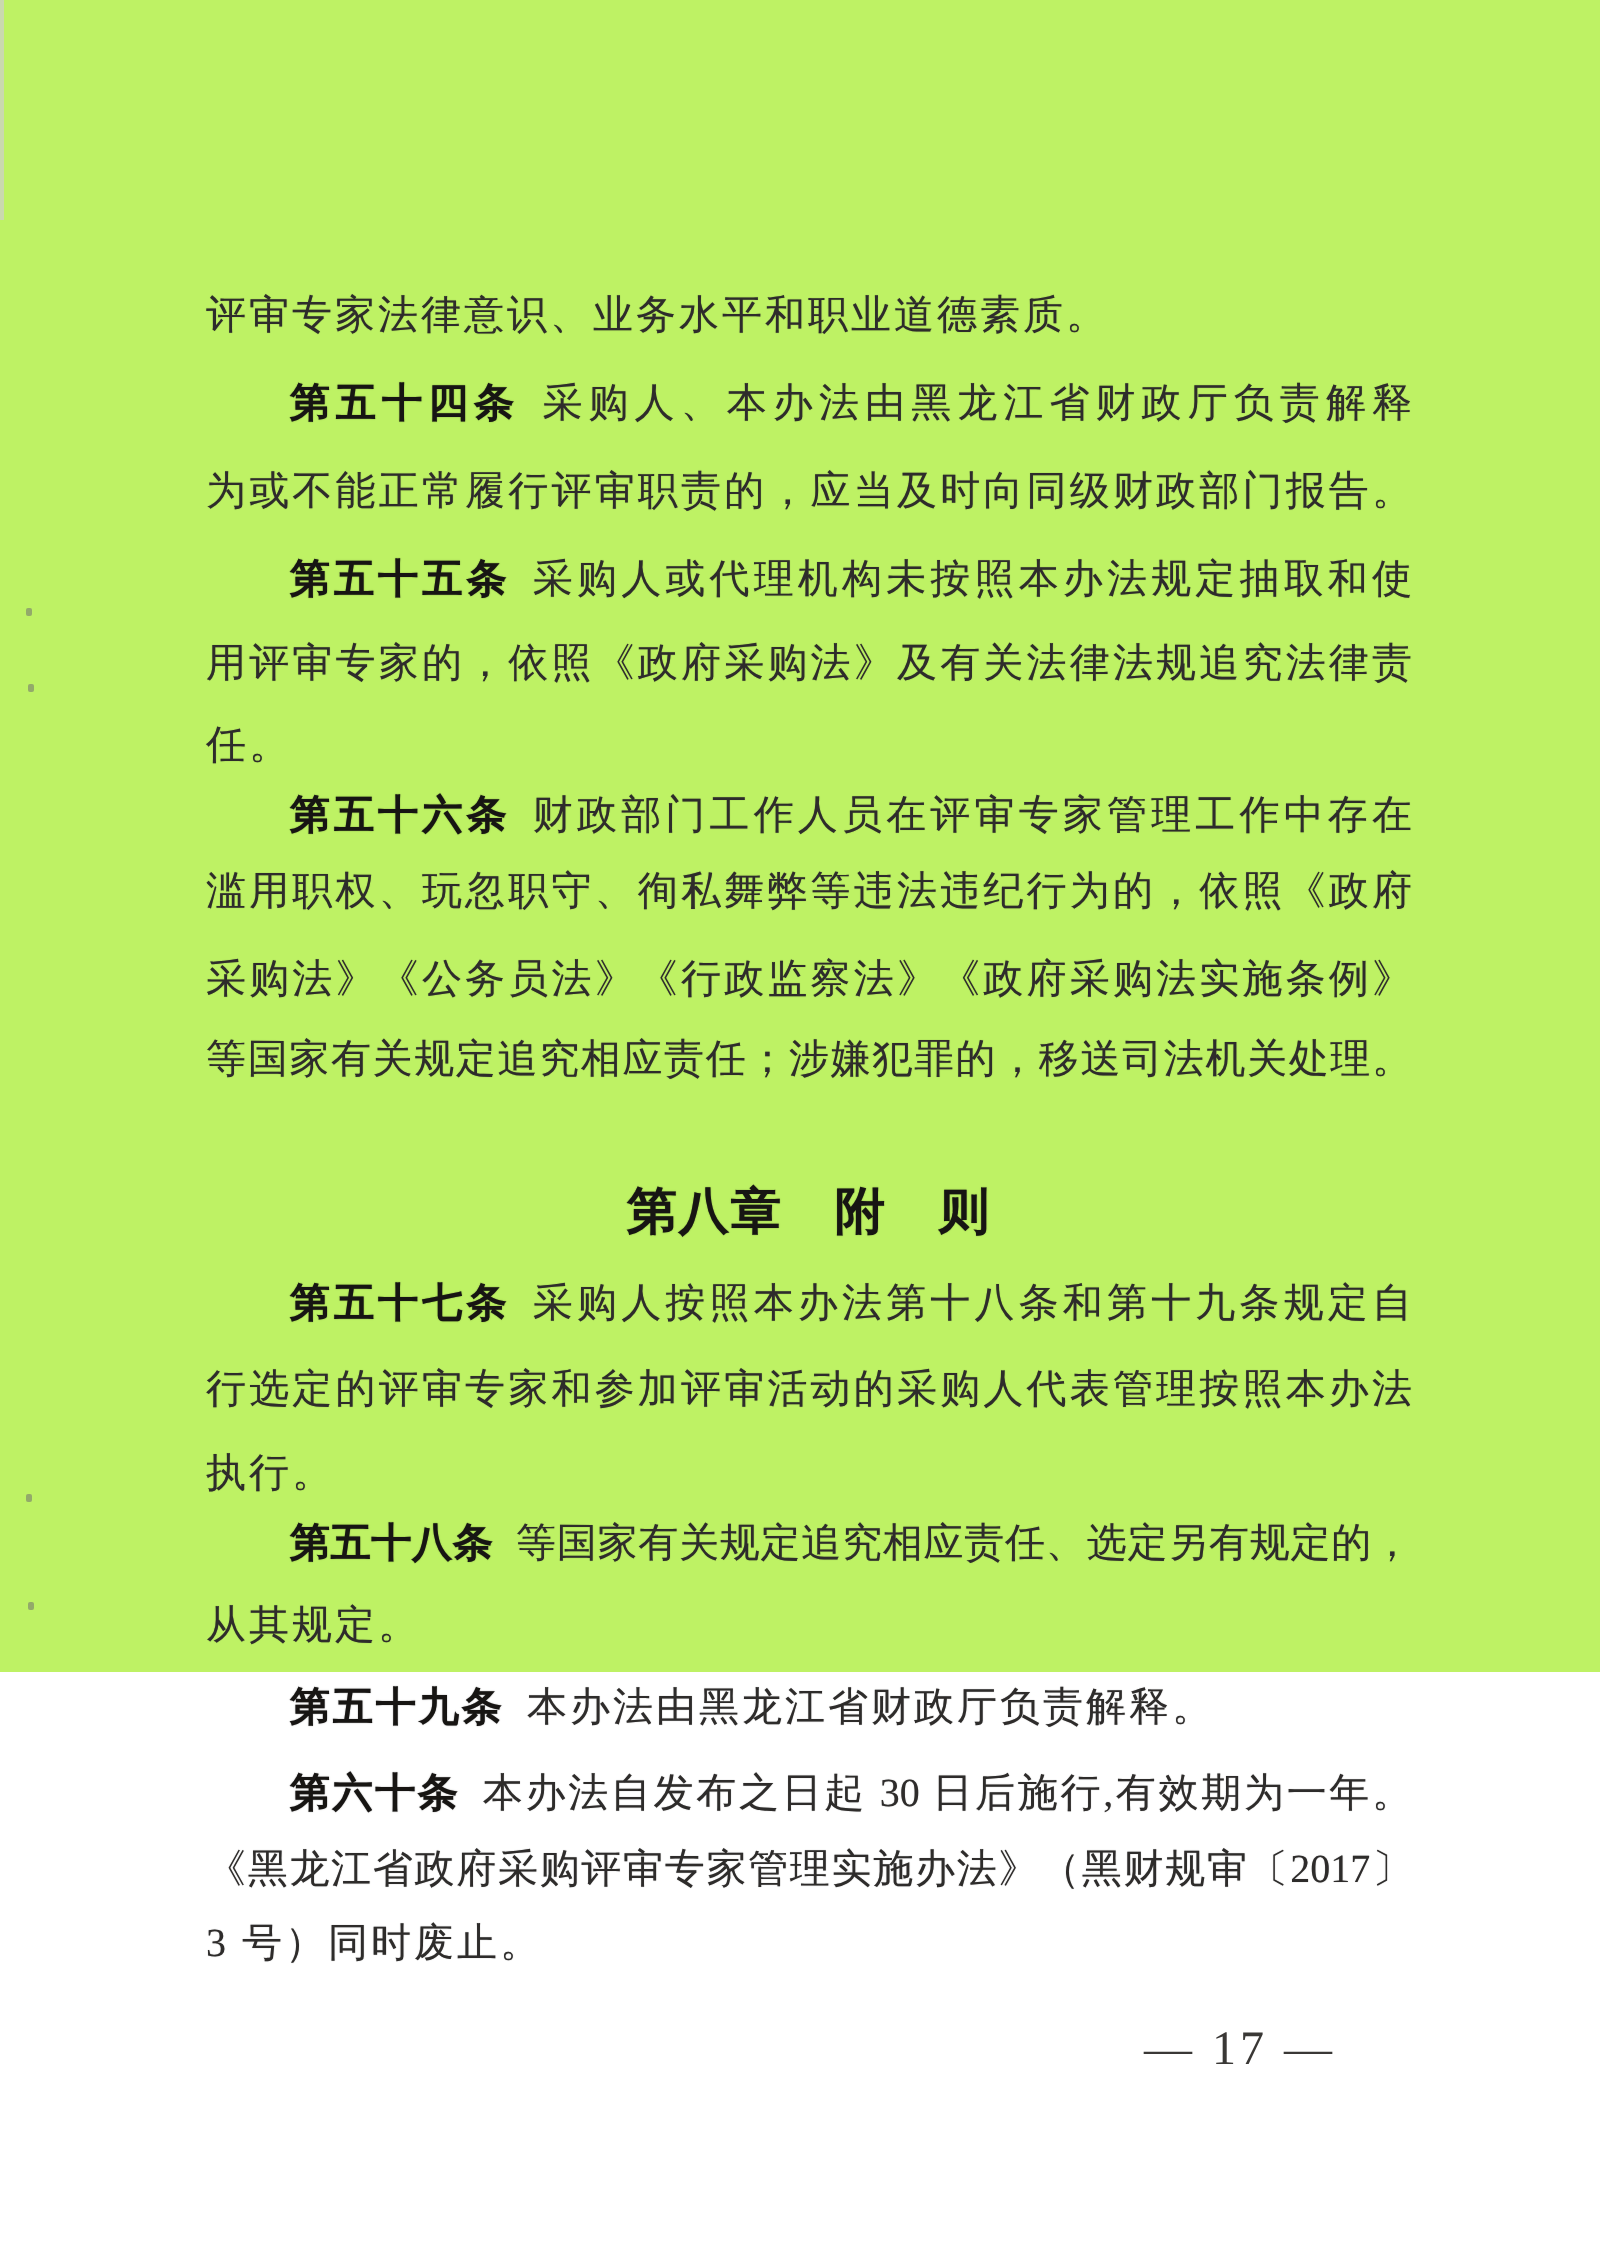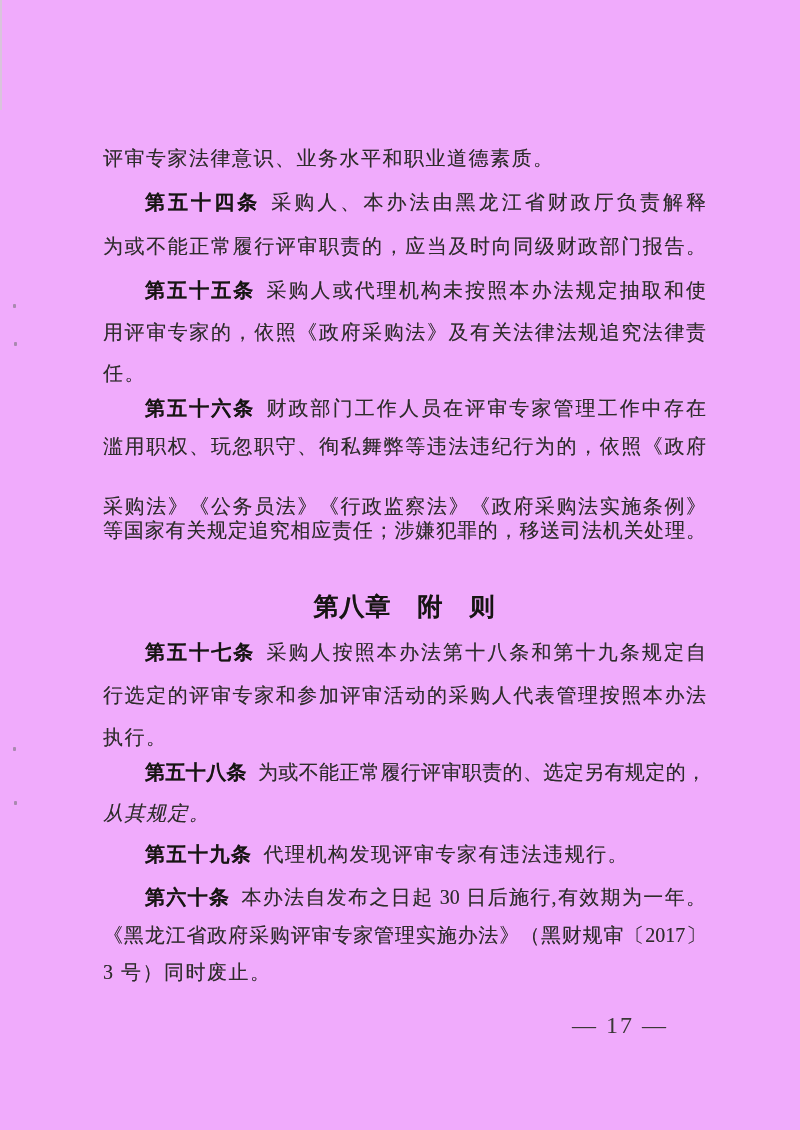--- a/index.html
+++ b/index.html
@@ -4,22 +4,22 @@
 <style>
   html,body{margin:0;padding:0;}
   body{
     width:800px;height:1130px;
     background:#ffffff;
     font-family:"Liberation Serif","DejaVu Serif",serif;
     position:relative;
     overflow:hidden;
   }
   .page{
-    position:absolute;left:0;top:0;width:800px;height:1130px;
-    background:#f0abfc;
+    position:absolute;left:0;top:0;width:800px;height:836px;
+    background:#bef264;
   }
   
   .scan-edge{
     position:absolute;left:0;top:0;width:2px;height:110px;
     background:#cfcfcf;opacity:.7;
   }
   .speck{
     position:absolute;width:3px;height:4px;background:#6f6f6f;
     border-radius:1px;opacity:.55;
   }
@@ -74,37 +74,37 @@
     <div class="ln j i" style="top:275px;"><span class="art">第五十五条</span><span>采购人或代理机构未按照本办法规定抽取和使</span></div>
 
     <div class="ln j" style="top:317px;"><span>用评审专家的，依照《政府采购法》及有关法律法规追究法律责</span></div>
 
     <div class="ln" style="top:358px;"><span>任。</span></div>
 
     <div class="ln j" style="top:431px;"><span>滥用职权、玩忽职守、徇私舞弊等违法违纪行为的，依照《政府</span></div>
 
     <div class="ln j i" style="top:393px;"><span class="art">第五十六条</span><span>财政部门工作人员在评审专家管理工作中存在</span></div>
 
-    <div class="ln j" style="top:491px;"><span>采购法》《公务员法》《行政监察法》《政府采购法实施条例》</span></div>
+    <div class="ln j" style="top:475px;"><span>采购法》《公务员法》《行政监察法》《政府采购法实施条例》</span></div>
 
     <div class="ln j" style="top:515px;"><span>等国家有关规定追究相应责任；涉嫌犯罪的，移送司法机关处理。</span></div>
 
     <div class="chapter" style="top:592px;">第八章　附　则</div>
 
     <div class="ln j i" style="top:637px;"><span class="art">第五十七条</span><span>采购人按照本办法第十八条和第十九条规定自</span></div>
 
     <div class="ln j" style="top:680px;"><span>行选定的评审专家和参加评审活动的采购人代表管理按照本办法</span></div>
 
     <div class="ln" style="top:722px;"><span>执行。</span></div>
 
-    <div class="ln j i" style="top:757px;"><span class="art">第五十八条</span><span>为或不能正常履行评审职责的、选定另有规定的，</span></div>
+    <div class="ln j i" style="top:757px;"><span class="art">第五十八条</span><span>等国家有关规定追究相应责任、选定另有规定的，</span></div>
 
-    <div class="ln" style="top:798px;font-style:italic;"><span>从其规定。</span></div>
+    <div class="ln" style="top:798px;"><span>从其规定。</span></div>
 
-    <div class="ln i" style="top:839px;"><span class="art">第五十九条</span><span>代理机构发现评审专家有违法违规行。</span></div>
+    <div class="ln i" style="top:839px;"><span class="art">第五十九条</span><span>本办法由黑龙江省财政厅负责解释。</span></div>
 
     <div class="ln j i" style="top:882px;"><span class="art">第六十条</span><span>本办法自发布之日起 30 日后施行,有效期为一年。</span></div>
 
     <div class="ln j" style="top:920px;"><span>《黑龙江省政府采购评审专家管理实施办法》（黑财规审〔2017〕</span></div>
 
     <div class="ln" style="top:957px;"><span>3 号）同时废止。</span></div>
 
     <div class="pagenum">— 17 —</div>
 
   </div>

